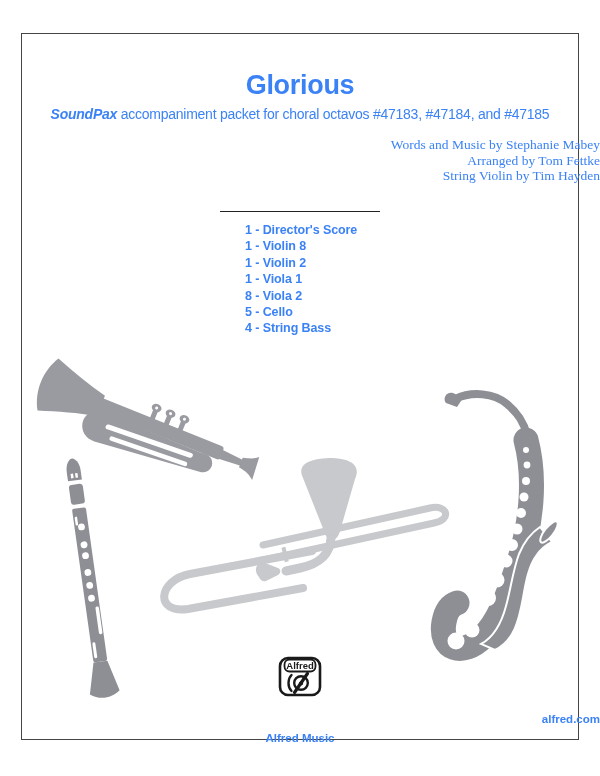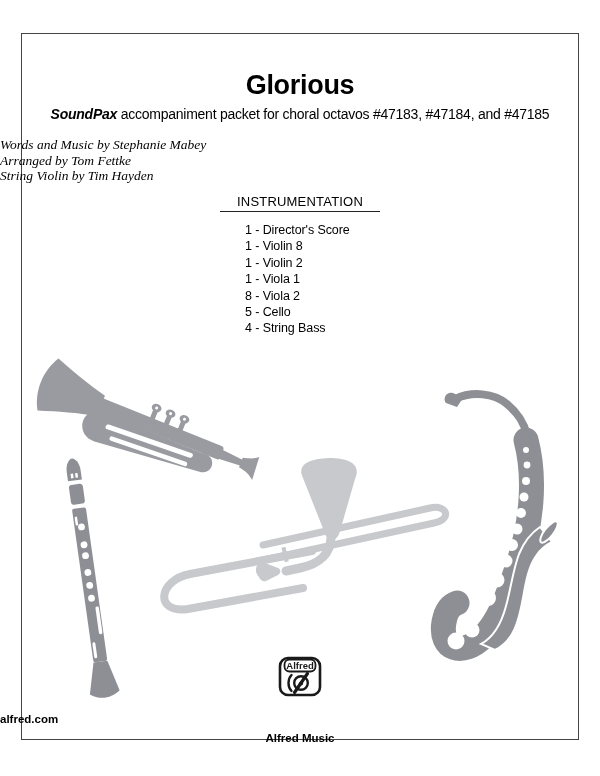--- a/index.html
+++ b/index.html
@@ -1,57 +1,57 @@
 <!DOCTYPE html>
 <html><head>
 <meta charset="utf-8">
 <style>
   html,body{margin:0;padding:0;background:#ffffff;}
   .sheet{
     position:relative;width:600px;height:776px;background:#ffffff;
-    font-family:"Liberation Sans",sans-serif;color:#000000;overflow:hidden;
+    font-family:"Liberation Sans",sans-serif;color:#3b82f6;overflow:hidden;
   }
   .frame{
     position:absolute;left:21px;top:33px;width:558px;height:707px;
     border:1.5px solid #454545;box-sizing:border-box;
   }
   .instruments{position:absolute;left:0;top:0;}
   .title{
     position:absolute;top:70px;left:0;right:0;margin:0;text-align:center;
     font-size:27px;font-weight:bold;letter-spacing:-0.3px;
   }
   .subtitle{
     position:absolute;top:106px;left:0;right:0;text-align:center;
     font-size:14px;letter-spacing:-0.25px;
   }
   .subtitle .brand{font-weight:bold;font-style:italic;}
   .credits{
-    position:absolute;top:137px;left:0;right:0;text-align:left;
-    font-family:"Liberation Serif",serif;font-style:italic;
+    position:absolute;top:137px;left:0;right:0;text-align:right;
+    font-family:"Liberation Serif",serif;
     font-size:13.5px;line-height:15.5px;
   }
   .inst-head{
     position:absolute;top:194px;left:0;right:0;text-align:center;
     font-size:13px;letter-spacing:0.2px;
   }
   .inst-rule{
     position:absolute;top:211px;left:220px;width:160px;height:0;
     border-top:1.4px solid #232323;
   }
   .inst-list{
     position:absolute;top:222px;left:245px;
-    font-size:12.5px;font-weight:normal;line-height:16.4px;letter-spacing:-0.1px;
+    font-size:12.5px;font-weight:bold;line-height:16.4px;letter-spacing:-0.1px;
   }
   .logo-svg{position:absolute;left:278px;top:656px;}
   .publisher{
     position:absolute;top:700px;left:0;right:0;text-align:center;
     font-size:11.5px;font-weight:bold;margin-top:32px;
   }
   .website{
-    position:absolute;top:713px;left:0;right:0;text-align:left;
+    position:absolute;top:713px;left:0;right:0;text-align:right;
     font-size:11.5px;font-weight:bold;
   }
 </style>
 </head>
 <body>
 
 <div class="sheet">
 
   <div class="frame"></div>
 
@@ -164,21 +164,20 @@
     <span class="brand">SoundPax</span>
     <span>accompaniment packet for choral octavos #47183, #47184, and #47185</span>
   </div>
 
   <div class="credits">
     <div>Words and Music by Stephanie Mabey</div>
     <div>Arranged by Tom Fettke</div>
     <div>String Violin by Tim Hayden</div>
   </div>
 
-  <div class="inst-head">INSTRUMENTATION</div>
   <div class="inst-rule"></div>
 
   <div class="inst-list">
     <div class="inst-item">1 - Director's Score</div>
     <div class="inst-item">1 - Violin 8</div>
     <div class="inst-item">1 - Violin 2</div>
     <div class="inst-item">1 - Viola 1</div>
     <div class="inst-item">8 - Viola 2</div>
     <div class="inst-item">5 - Cello</div>
     <div class="inst-item">4 - String Bass</div>

